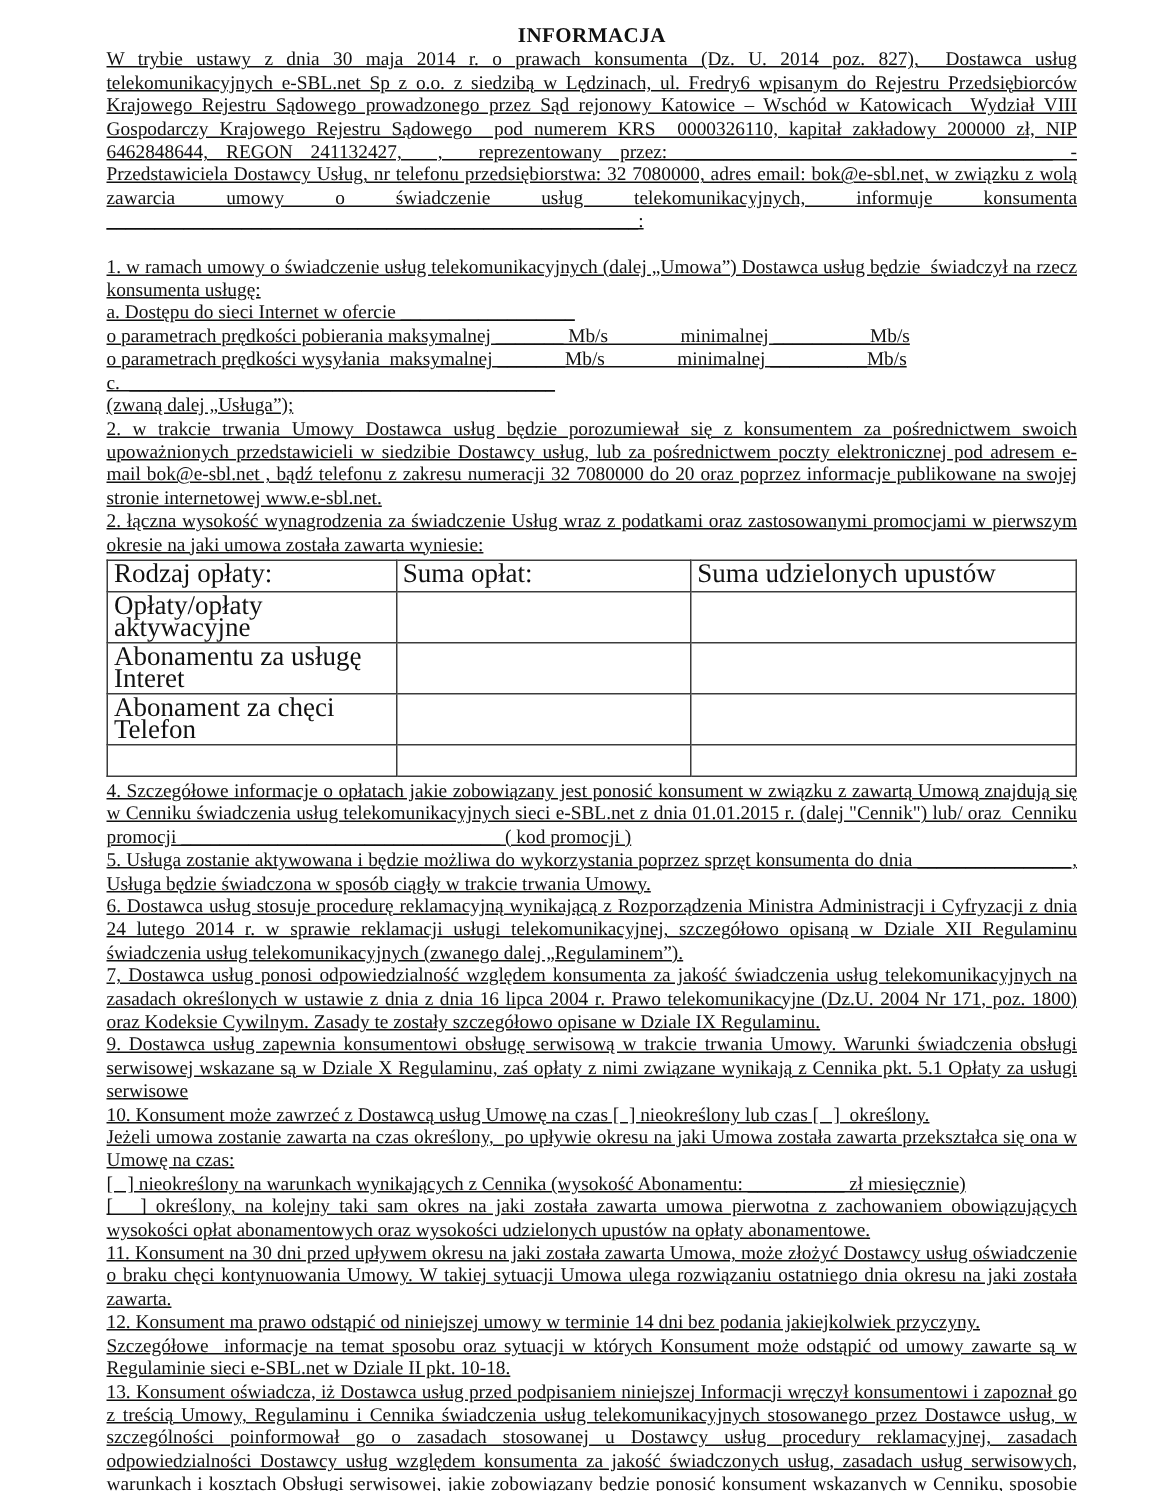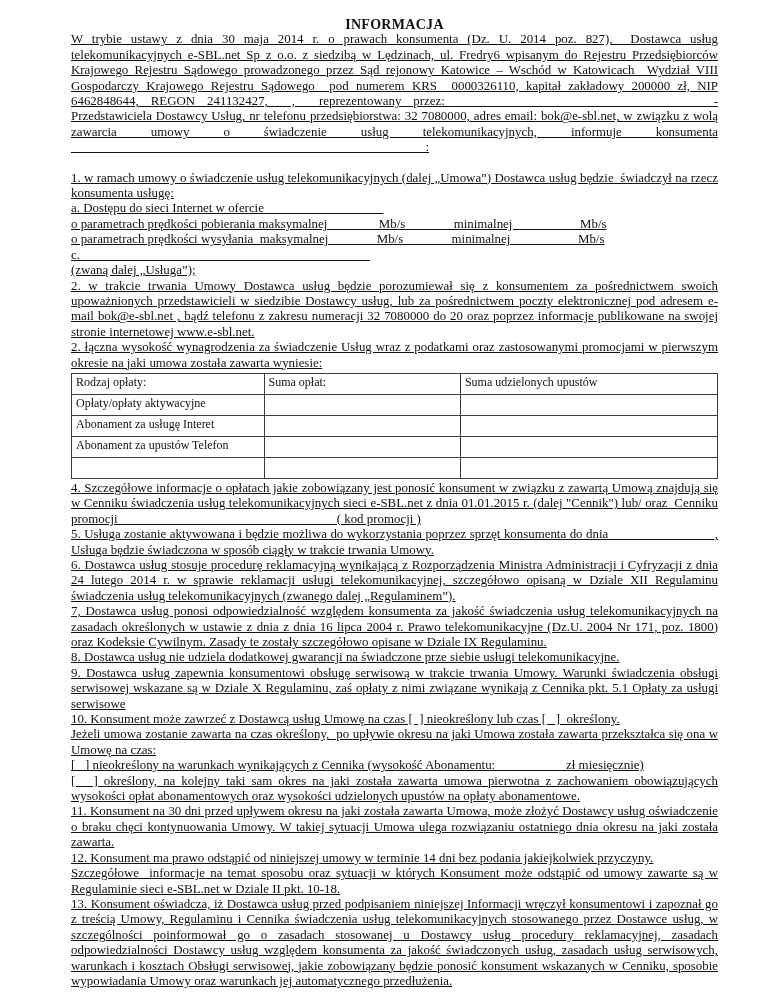--- a/index.html
+++ b/index.html
@@ -43,21 +43,21 @@
   table.fees col.c1 { width: 29.8%; }
   table.fees col.c2 { width: 30.4%; }
   table.fees col.c3 { width: 39.8%; }
   table.fees th, table.fees td {
     border: 1px solid #3c3c3c;
     font-weight: normal;
     text-align: left;
     vertical-align: top;
     padding: 1px 4px 2px 4px;
     height: 17px;
-    font-size: 12px;
+    font-size: 18px;
     line-height: 15px;
   }
 </style>
 </head>
 <body>
 
 <div class="page">
 
   <h1 class="doc-title">INFORMACJA</h1>
 
@@ -86,42 +86,41 @@
       <th>Rodzaj opłaty:</th>
       <th>Suma opłat:</th>
       <th>Suma udzielonych upustów</th>
     </tr>
     <tr>
       <td>Opłaty/opłaty aktywacyjne</td>
       <td></td>
       <td></td>
     </tr>
     <tr>
-      <td>Abonament za usługę Interet</td>
+      <td>Abonamentu za usługę Interet</td>
       <td></td>
       <td></td>
     </tr>
     <tr>
-      <td>Abonament za upustów Telefon</td>
+      <td>Abonament za chęci Telefon</td>
       <td></td>
       <td></td>
     </tr>
     <tr>
       <td></td>
       <td></td>
       <td></td>
     </tr>
   </tbody>
     </table>
 
   <p>4. Szczegółowe informacje o opłatach jakie zobowiązany jest ponosić konsument w związku z zawartą Umową znajdują się w Cenniku świadczenia usług telekomunikacyjnych sieci e-SBL.net z dnia 01.01.2015 r. (dalej "Cennik") lub/ oraz&nbsp; Cenniku promocji _________________________________ ( kod promocji )</p>
   <p>5. Usługa zostanie aktywowana i będzie możliwa do wykorzystania poprzez sprzęt konsumenta do dnia ________________, Usługa będzie świadczona w sposób ciągły w trakcie trwania Umowy.</p>
   <p>6. Dostawca usług stosuje procedurę reklamacyjną wynikającą z Rozporządzenia Ministra Administracji i Cyfryzacji z dnia 24 lutego 2014 r. w sprawie reklamacji usługi telekomunikacyjnej, szczegółowo opisaną w Dziale XII Regulaminu świadczenia usług telekomunikacyjnych (zwanego dalej „Regulaminem”).</p>
   <p>7, Dostawca usług ponosi odpowiedzialność względem konsumenta za jakość świadczenia usług telekomunikacyjnych na zasadach określonych w ustawie z dnia z dnia 16 lipca 2004 r. Prawo telekomunikacyjne (Dz.U. 2004 Nr 171, poz. 1800) oraz Kodeksie Cywilnym. Zasady te zostały szczegółowo opisane w Dziale IX Regulaminu.</p>
-  <p>8. Dostawca usług nie udziela dodatkowej gwarancji na świadczone prze siebie usługi telekomunikacyjne.</p>
   <p>9. Dostawca usług zapewnia konsumentowi obsługę serwisową w trakcie trwania Umowy. Warunki świadczenia obsługi serwisowej wskazane są w Dziale X Regulaminu, zaś opłaty z nimi związane wynikają z Cennika pkt. 5.1 Opłaty za usługi serwisowe</p>
   <p>10. Konsument może zawrzeć z Dostawcą usług Umowę na czas [&nbsp;&nbsp;] nieokreślony lub czas [&nbsp;&nbsp;&nbsp;]&nbsp; określony.</p>
   <p>Jeżeli umowa zostanie zawarta na czas określony,&nbsp; po upływie okresu na jaki Umowa została zawarta przekształca się ona w Umowę na czas:</p>
   <p>[&nbsp;&nbsp;&nbsp;] nieokreślony na warunkach wynikających z Cennika (wysokość Abonamentu: __________ zł miesięcznie)</p>
   <p>[&nbsp;&nbsp;&nbsp;] określony, na kolejny taki sam okres na jaki została zawarta umowa pierwotna z zachowaniem obowiązujących wysokości opłat abonamentowych oraz wysokości udzielonych upustów na opłaty abonamentowe.</p>
   <p>11. Konsument na 30 dni przed upływem okresu na jaki została zawarta Umowa, może złożyć Dostawcy usług oświadczenie o braku chęci kontynuowania Umowy. W takiej sytuacji Umowa ulega rozwiązaniu ostatniego dnia okresu na jaki została zawarta.</p>
   <p>12. Konsument ma prawo odstąpić od niniejszej umowy w terminie 14 dni bez podania jakiejkolwiek przyczyny.</p>
   <p>Szczegółowe&nbsp; informacje na temat sposobu oraz sytuacji w których Konsument może odstąpić od umowy zawarte są w Regulaminie sieci e-SBL.net w Dziale II pkt. 10-18.</p>
   <p>13. Konsument oświadcza, iż Dostawca usług przed podpisaniem niniejszej Informacji wręczył konsumentowi i zapoznał go z treścią Umowy, Regulaminu i Cennika świadczenia usług telekomunikacyjnych stosowanego przez Dostawce usług, w szczególności poinformował go o zasadach stosowanej u Dostawcy usług procedury reklamacyjnej, zasadach odpowiedzialności Dostawcy usług względem konsumenta za jakość świadczonych usług, zasadach usług serwisowych, warunkach i kosztach Obsługi serwisowej, jakie zobowiązany będzie ponosić konsument wskazanych w Cenniku, sposobie wypowiadania Umowy oraz warunkach jej automatycznego przedłużenia.</p>
 

